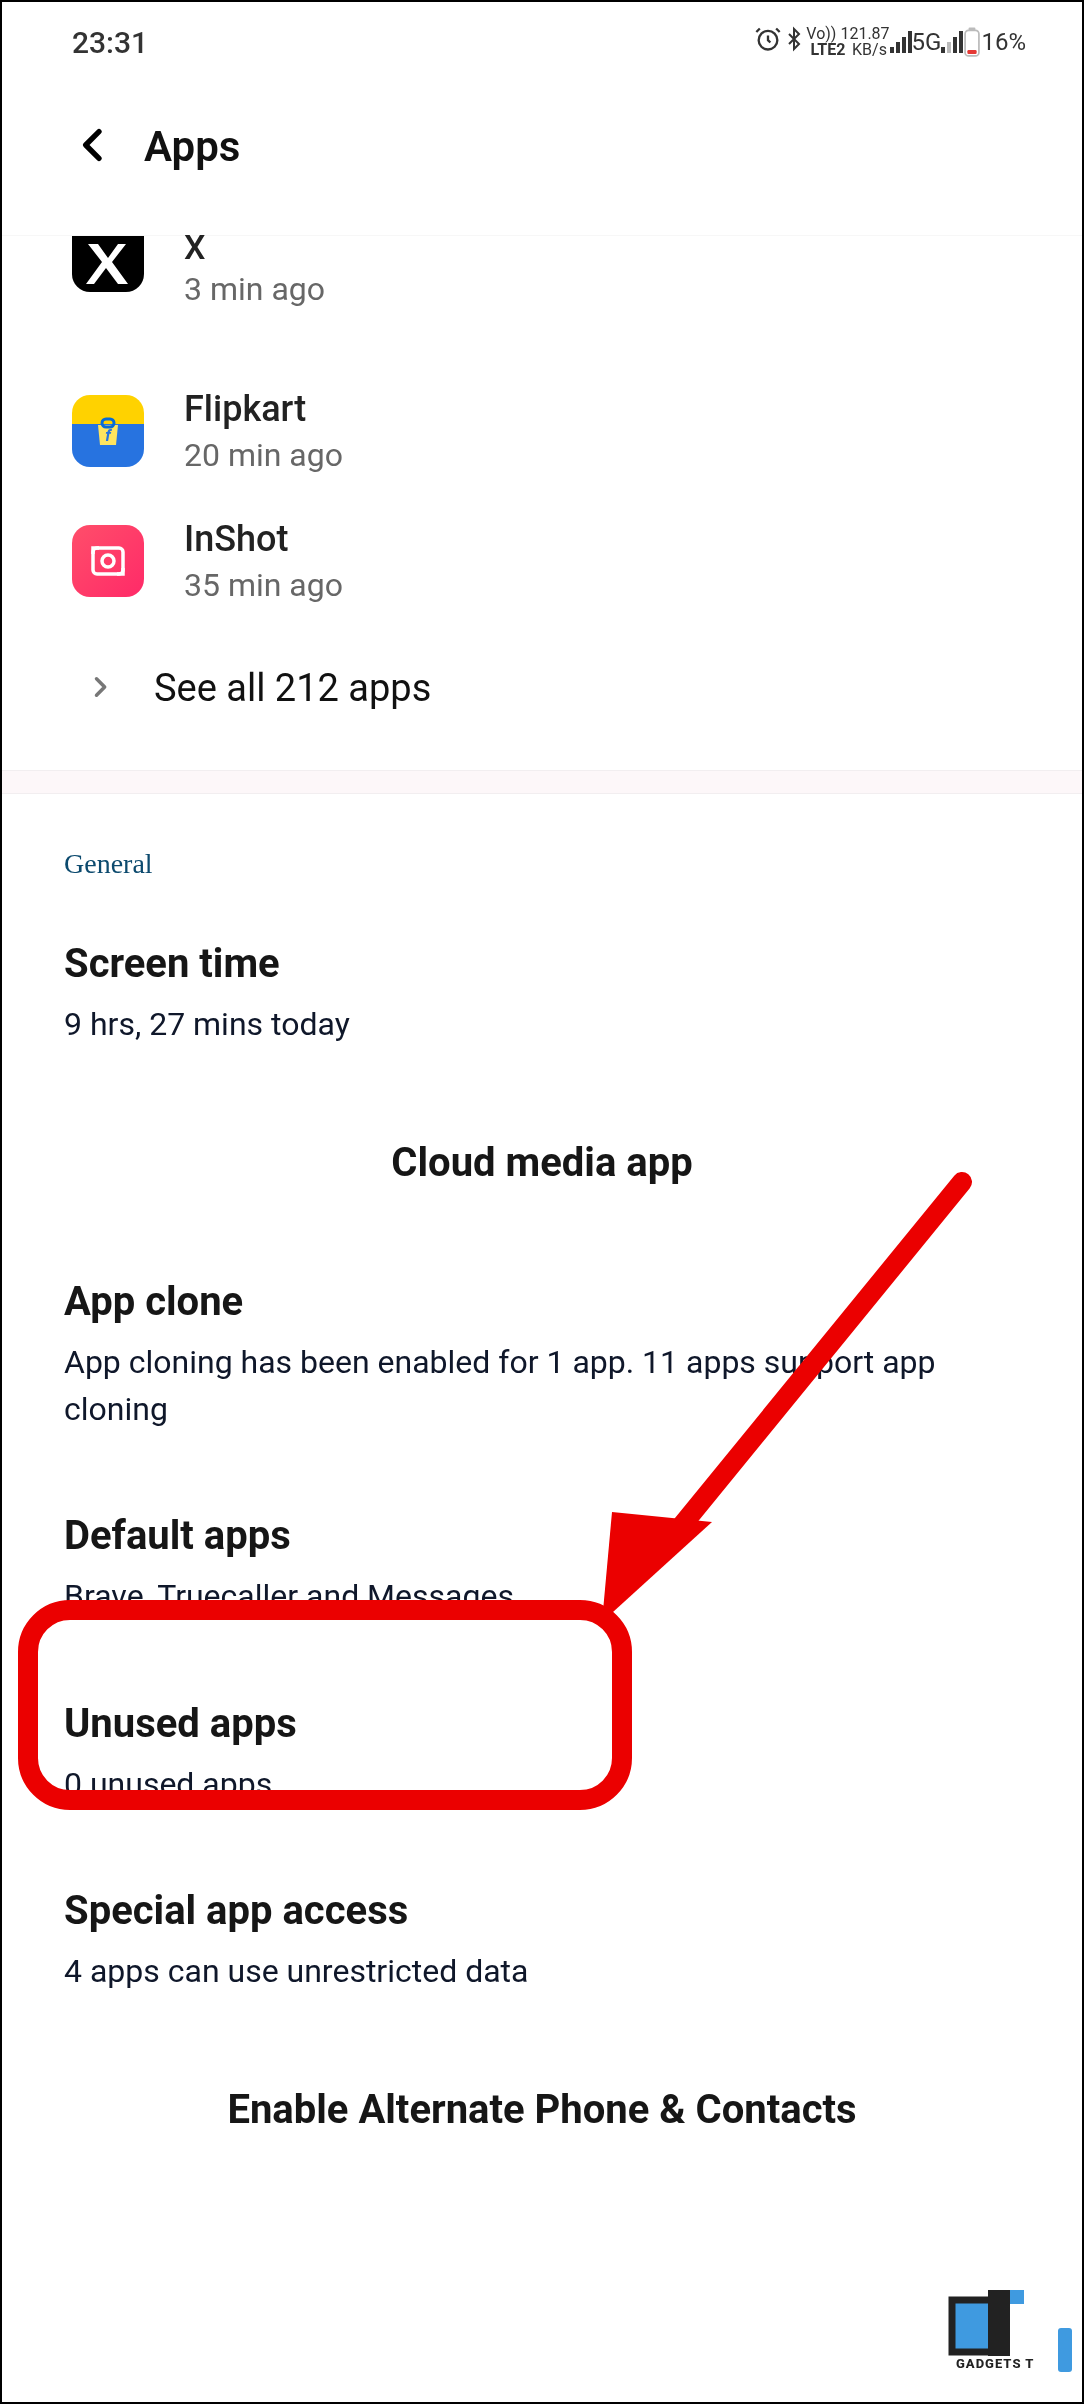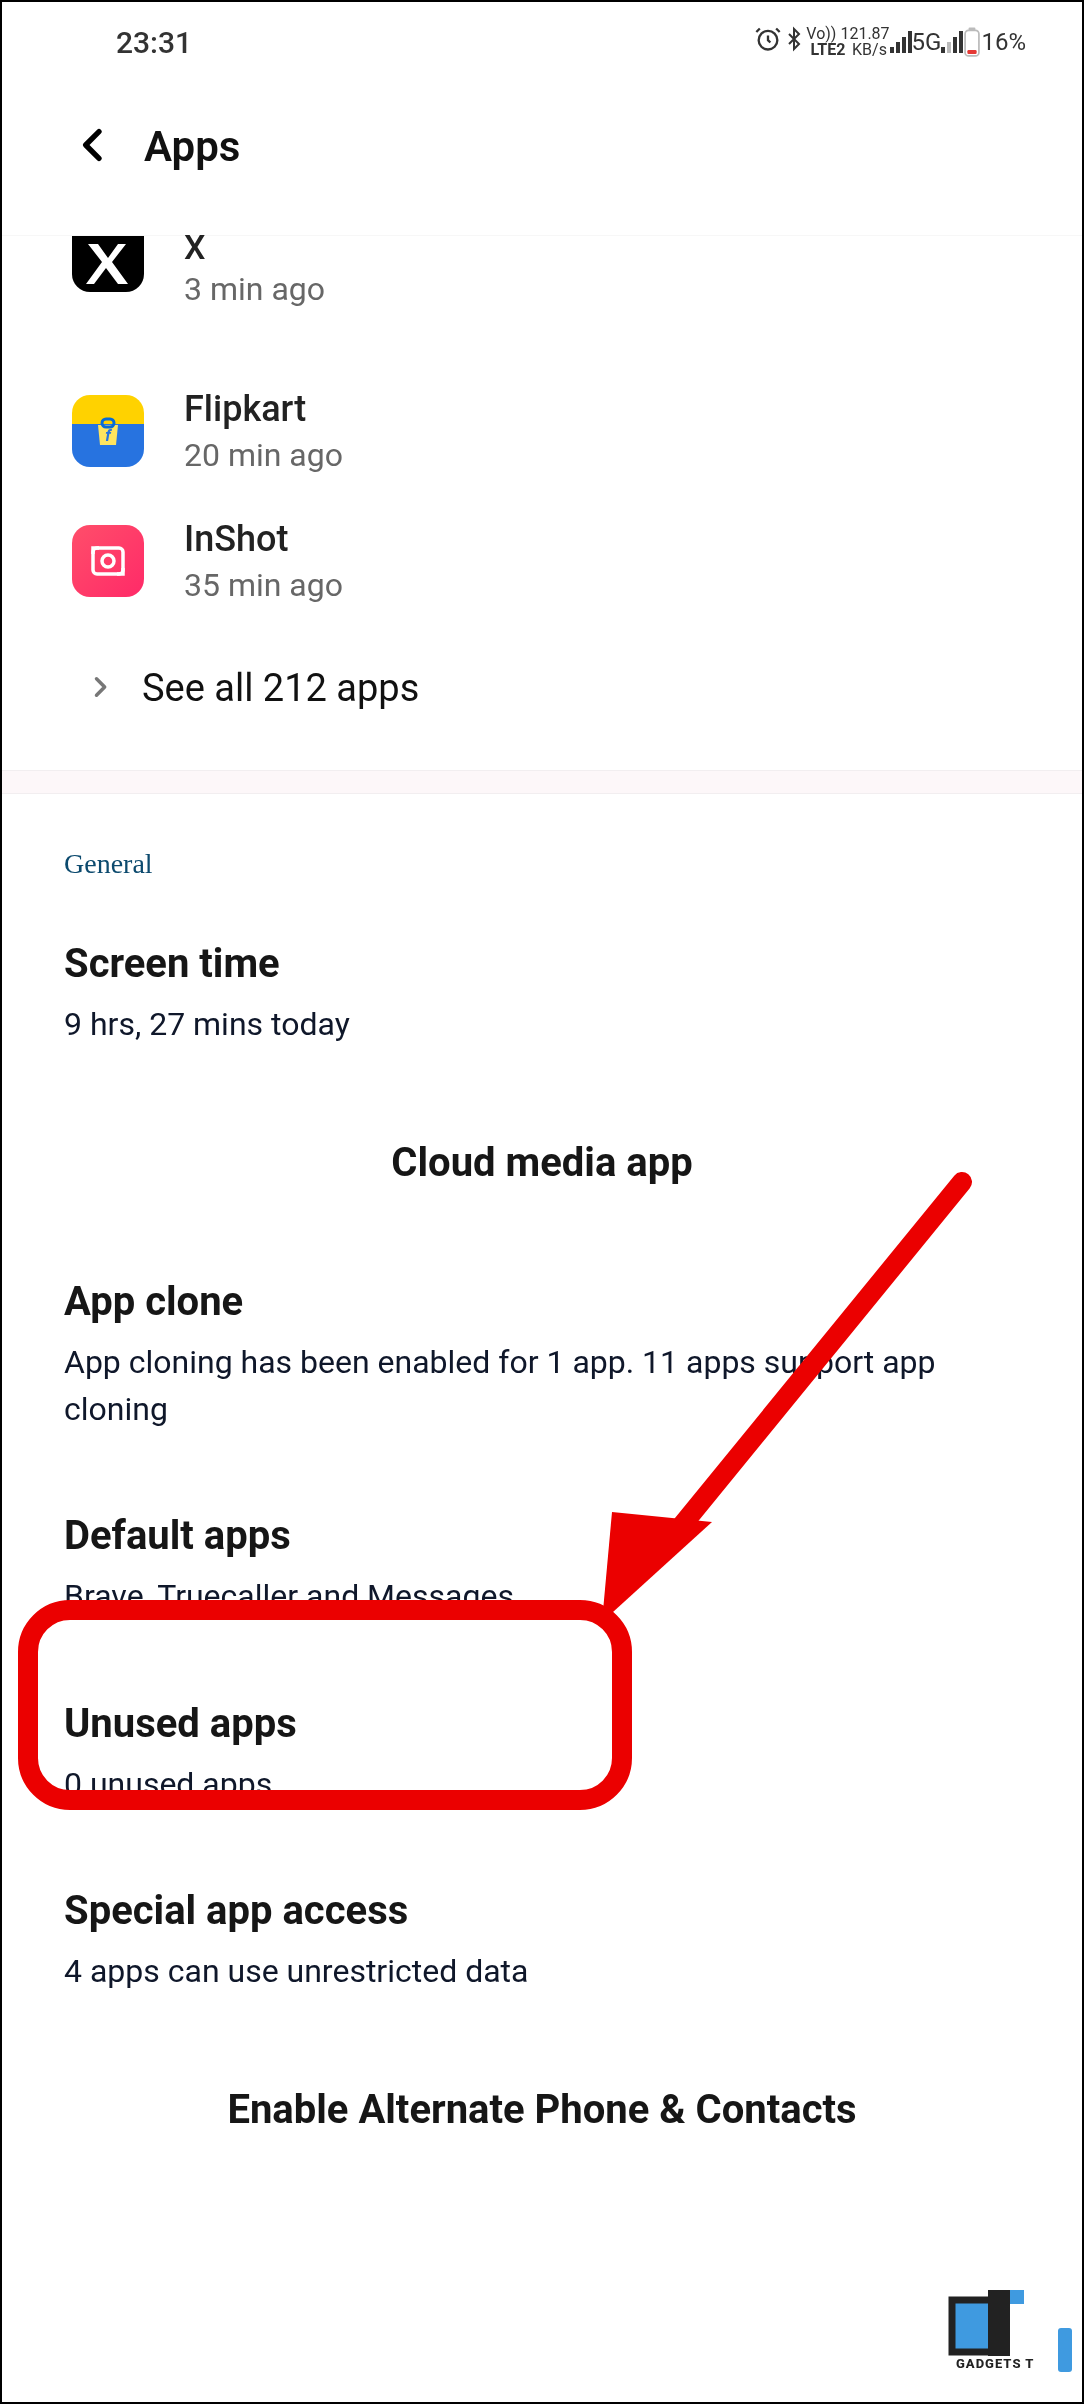--- a/index.html
+++ b/index.html
@@ -10,24 +10,23 @@
     color: #111;
     position: relative;
     border: 2px solid #000;
   }
   
   .status-bar {
     height: 80px;
     display: flex;
     align-items: center;
     justify-content: space-between;
-    padding: 0 56px 0 94px;
+    padding: 0 56px 0 70px;
     font-size: 28px;
     color: #333;
-    margin-left: 20px;
   }
   .status-left { font-weight: 500; font-size: 30px; }
   .status-right { display: flex; align-items: center; font-size: 24px; }
   .status-right .tiny { font-size: 16px; line-height: 1; text-align: center; }
   .status-right .col { display:flex; flex-direction:column; align-items:center; }
 
   
   .header {
     display: flex;
     align-items: center;
@@ -50,21 +49,21 @@
     width: 72px; height: 72px; border-radius: 18px;
     flex-shrink: 0;
     display:flex; align-items:center; justify-content:center;
   }
   .app-row.first .app-icon { height: 56px; border-radius: 0 0 18px 18px; }
   .app-text .name { font-size: 36px; font-weight: 500; color: #222; }
   .app-text .sub  { font-size: 32px; color: #676767; margin-top: 6px; }
   .app-row.first .app-text .name { font-size: 34px; line-height: 1; margin-top: -6px;}
 
   .see-all {
-    display:flex; align-items:center; gap: 28px;
+    display:flex; align-items:center; gap: 40px;
     padding: 40px 60px 60px 84px;
     font-size: 38px;
   }
   .chev { width: 28px; height: 28px; color:#555; }
 
   .divider { height: 24px; background: #fdf7f9; border-top:1px solid #f2eef0; border-bottom:1px solid #f2eef0;}
   .divider-thin { height: 1px; background: rgba(0,0,0,0.03); margin-top: 4px;}
 
   .section-label {
     padding: 54px 62px 20px 62px;

